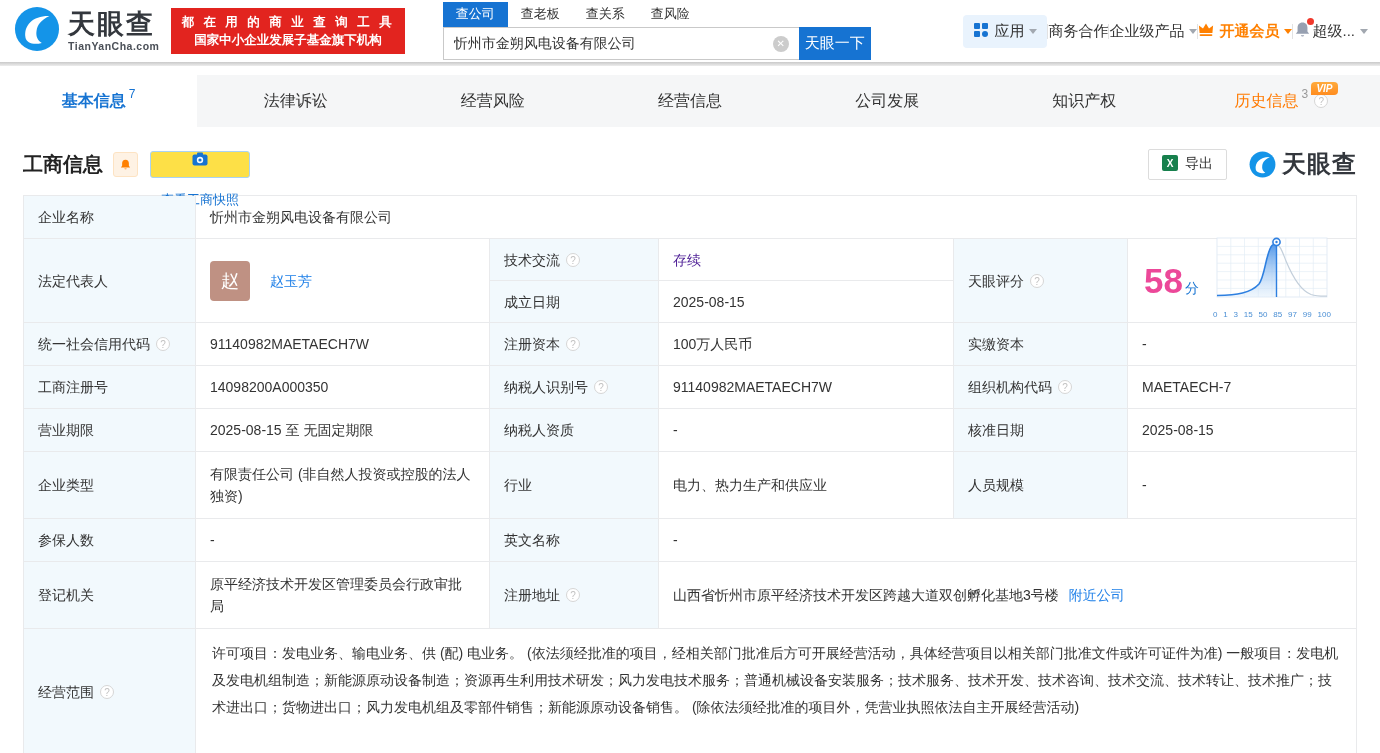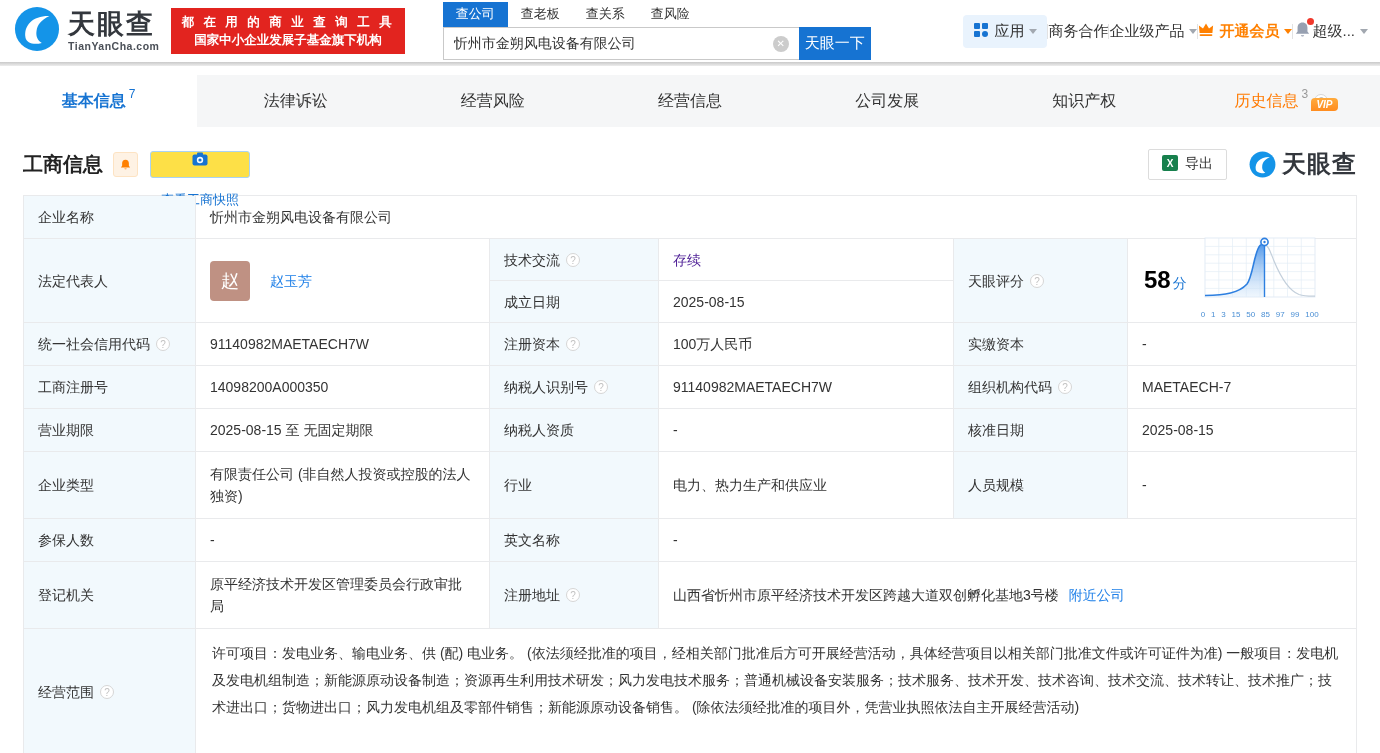--- a/index.html
+++ b/index.html
@@ -41,21 +41,21 @@
   .gap9 { height:9px; }
   .tabbar { display:flex; height:52px; background:#f5f6f7; }
   .tab { flex:1; display:flex; align-items:center; justify-content:center; font-size:16px; cursor:pointer; position:relative; }
   .tab.active { background:#fff; color:#1673d2; font-weight:bold; }
   .count { font-size:12px; position:relative; top:-7px; margin-left:3px; font-weight:normal; }
   .tab.active .count { color:#1673d2; }
   .tab-hist { color:#ff7a00; }
   .tab-hist .count { color:#999; }
   .q { display:inline-block; width:14px; height:14px; border-radius:50%; border:1px solid #d6d6d6; color:#c2c2c2; font-size:10px; line-height:13px; text-align:center; margin-left:6px; flex:none; background:#fff; }
   .q::before { content:"?"; }
-  .vip-badge { position:absolute; top:23px; left:calc(50% + 30px); background:linear-gradient(#ffab3d,#ff8c1f); color:#fff; font-size:10px; font-style:italic; font-weight:bold; padding:1px 5px; border-radius:4px 4px 4px 0; }
+  .vip-badge { position:absolute; top:7px; left:calc(50% + 30px); background:linear-gradient(#ffab3d,#ff8c1f); color:#fff; font-size:10px; font-style:italic; font-weight:bold; padding:1px 5px; border-radius:4px 4px 4px 0; }
 
   
   .sec-head { display:flex; align-items:center; padding:20px 23px 14px; height:68px; }
   .sec-title { font-size:20px; font-weight:bold; color:#222; }
   .bell-btn { margin-left:10px; width:25px; height:25px; background:#fef2e4; border:1px solid #fde3c3; border-radius:3px; display:flex; align-items:center; justify-content:center; cursor:pointer; }
   .snap-btn { margin-left:12px; height:27px; padding:0 10px; border:1px solid #a9d3f5; background:#fde047; border-radius:3px; color:#1673d2; font-size:13px; display:flex; align-items:center; gap:22px; cursor:pointer;flex-direction:column; }
   .spacer { flex:1; }
   .export-btn { height:31px; padding:0 13px; border:1px solid #dcdcdc; border-radius:2px; background:#fff; font-size:14px; color:#333; display:flex; align-items:center; gap:7px; cursor:pointer; }
   .watermark { display:flex; align-items:center; gap:6px; margin-left:22px; }
   .wm-txt { font-size:24px; font-weight:bold; color:#33373d; letter-spacing:1px; }
@@ -69,21 +69,21 @@
   .lbl { background:#f2f9fd; }
   .noR { border-right:none; }
   .noB { border-bottom:none; }
   .green { color:#4c1d95; }
   a.lnk { color:#2080e8; text-decoration:none; cursor:pointer;margin-left:8px; }
   .avatar { width:40px; height:40px; border-radius:4px; background:#bf9183; color:#fff; font-size:18px; display:flex; align-items:center; justify-content:center; margin-right:12px; flex:none; }
   .scope { display:block; padding:11px 16px; line-height:27px; }
 
   
   .score-cell { gap:14px; padding:6px 10px 6px 16px; }
-  .score-num { font-size:24px; font-weight:bold; color:#000000; line-height:1; }
+  .score-num { font-size:35px; font-weight:bold; color:#ec4899; line-height:1; }
   .score-unit { font-size:14px; color:#1673d2; margin-left:2px; }
   .score-chart { display:flex; flex-direction:column; }
   .ticks { display:flex; justify-content:space-between; width:118px; font-size:8px; color:#4b8fd4; margin-top:1px; }
 </style>
 </head>
 <body>
 
 <div class="header">
   <div class="logo">
     <span>

